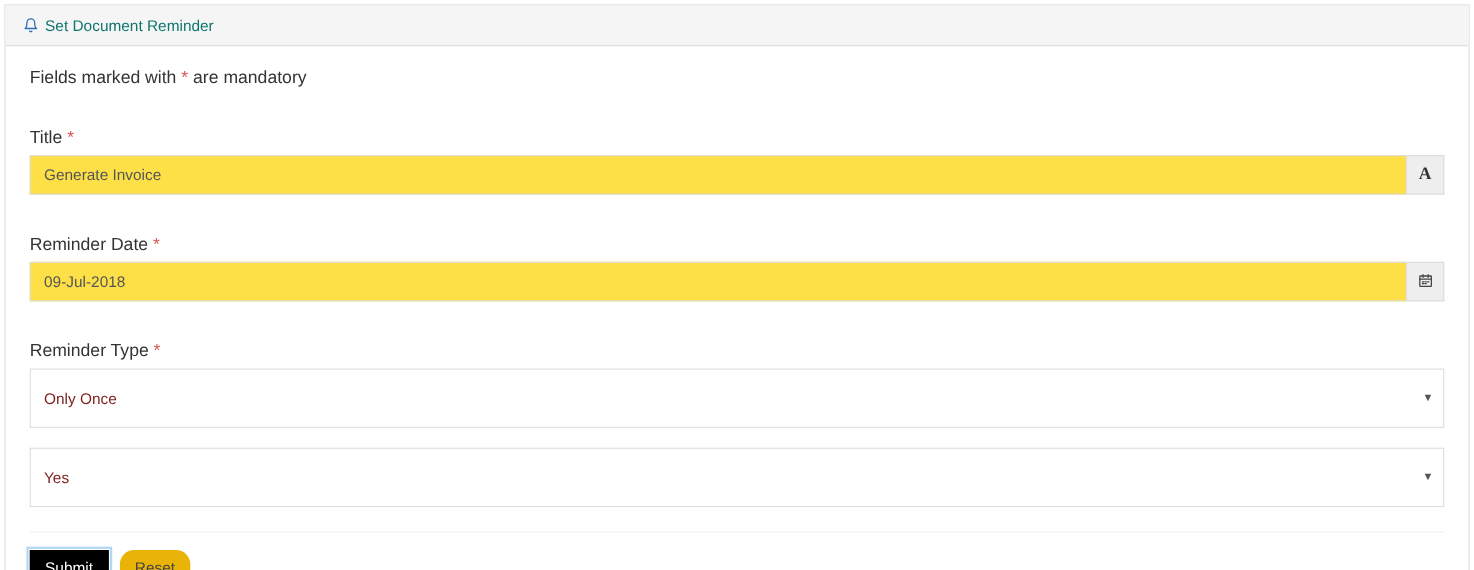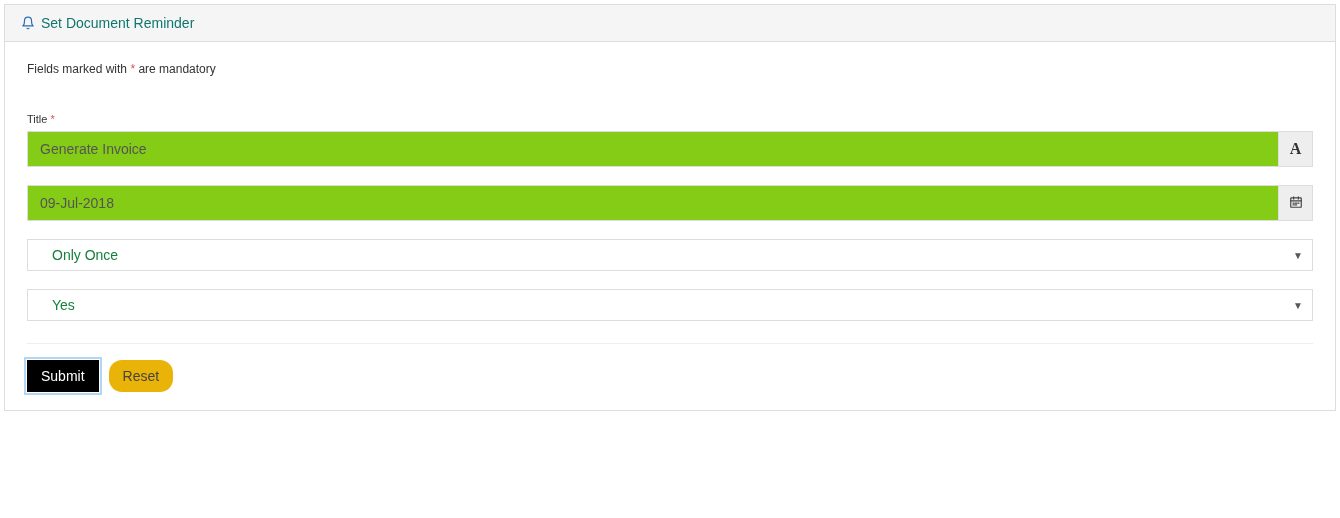--- a/index.html
+++ b/index.html
@@ -24,49 +24,49 @@
       color: #0f766e;
     }
     .panel-header .bell-icon {
       color: #2a6fb5;
       display: inline-flex;
     }
     .panel-body {
       padding: 20px 22px 18px;
     }
     .hint {
-      font-size: 12px;
+      font-size: 16px;
       color: #333;
       margin-bottom: 32px;
     }
     .asterisk {
       color: #d9534f;
     }
     .form-group {
       margin-bottom: 18px;
     }
     .form-label {
       display: block;
-      font-size: 11px;
+      font-size: 16px;
       color: #333;
       margin-bottom: 6px;
       margin-top: 37px;
     }
     .input-row {
       display: flex;
       width: 100%;
     }
     .form-control {
       flex: 1;
       height: 36px;
       border: 1px solid #ddd;
       padding: 6px 12px;
       font-size: 14px;
       color: #555;
-      background: #84cc16;
+      background: #fde047;
       outline: none;
       font-family: inherit;
     }
     .addon-btn {
       width: 34px;
       height: 36px;
       border: 1px solid #ddd;
       border-left: 0;
       background: #eee;
       display: inline-flex;
@@ -74,25 +74,25 @@
       justify-content: center;
       cursor: pointer;
       color: #444;
     }
     .select-wrap {
       position: relative;
       width: 100%;
     }
     .select-control {
       width: 100%;
-      height: 32px;
-      border: 1px solid #ddd;
-      padding: 6px 28px 6px 24px;
-      font-size: 14px;
-      color: #15803d;
+      height: 54px;
+      border: 1px solid #ddd;
+      padding: 6px 28px 6px 12px;
+      font-size: 14px;
+      color: #7f1d1d;
       background: #fff;
       cursor: pointer;
       display: flex;
       align-items: center;
     }
     .select-caret {
       position: absolute;
       right: 10px;
       top: 50%;
       transform: translateY(-50%);
@@ -160,20 +160,24 @@
       </label>
       <div class="input-row">
         <input type="text" class="form-control" value="Generate Invoice" style="">
         <button class="addon-btn">
           <span class="font-glyph">A</span>
         </button>
       </div>
     </div>
 
     <div class="form-group">
+      <label class="form-label">
+        <span>Reminder Date</span>
+        <span class="asterisk">*</span>
+      </label>
       <div class="input-row">
         <input type="text" class="form-control" value="09-Jul-2018" style="">
         <button class="addon-btn">
           <span>
             <svg width="14" height="14" viewBox="0 0 24 24" fill="none" stroke="currentColor" stroke-width="2" stroke-linecap="round" stroke-linejoin="round">
                 <rect x="3" y="5" width="18" height="16" rx="1"></rect>
                 <line x1="3" y1="10" x2="21" y2="10"></line>
                 <line x1="8" y1="3" x2="8" y2="7"></line>
                 <line x1="16" y1="3" x2="16" y2="7"></line>
                 <line x1="7" y1="14" x2="9" y2="14"></line>
@@ -181,20 +185,24 @@
                 <line x1="15" y1="14" x2="17" y2="14"></line>
                 <line x1="7" y1="17" x2="9" y2="17"></line>
                 <line x1="11" y1="17" x2="13" y2="17"></line>
               </svg>
           </span>
         </button>
       </div>
     </div>
 
     <div class="form-group">
+      <label class="form-label">
+        <span>Reminder Type</span>
+        <span class="asterisk">*</span>
+      </label>
       <div class="select-wrap">
         <div class="select-control">
           <span>Only Once</span>
         </div>
         <span class="select-caret">▼</span>
       </div>
     </div>
 
     <div class="form-group">
       <div class="select-wrap">

